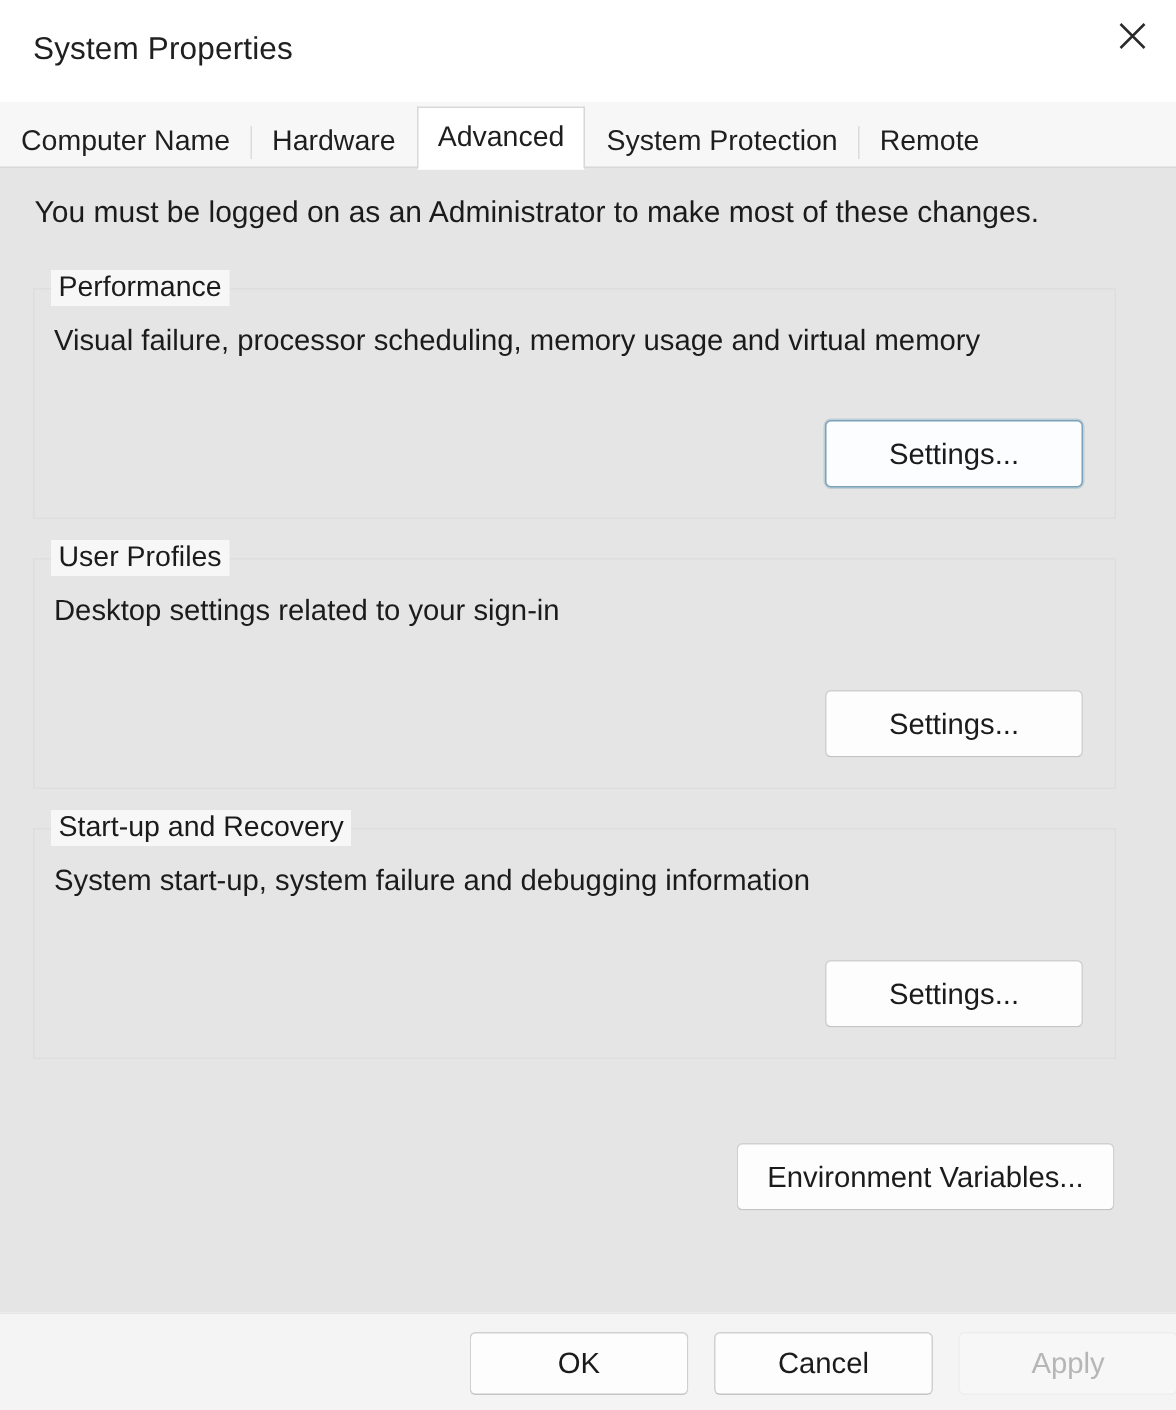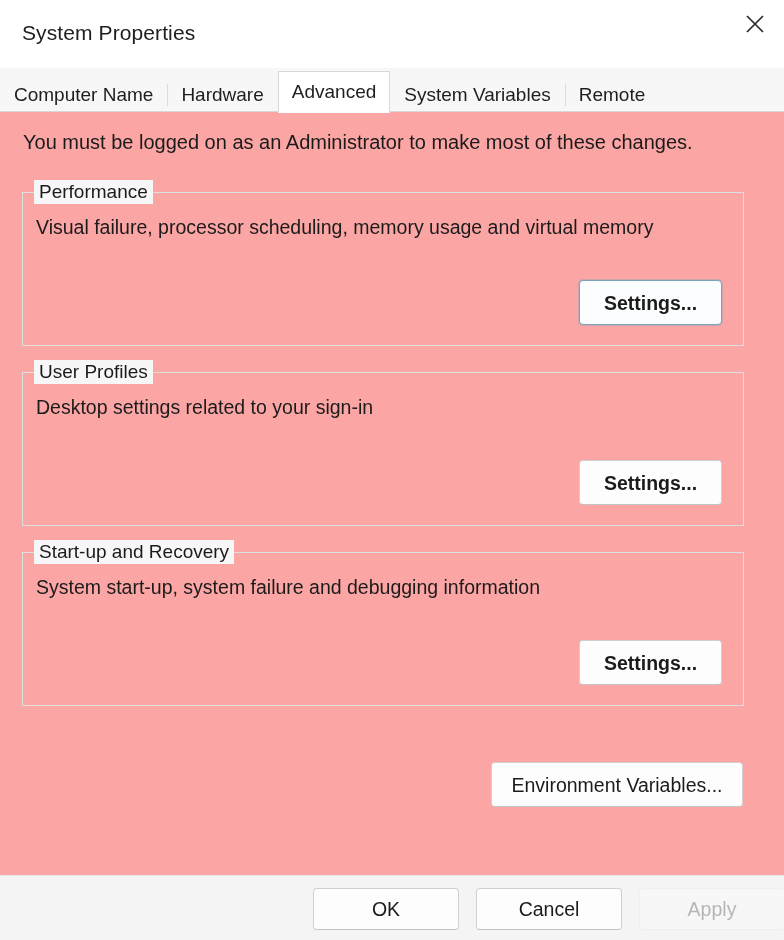--- a/index.html
+++ b/index.html
@@ -111,21 +111,21 @@
     padding: 0 13px;
     z-index: 2;
   }
   .tab.active::before { display: none; }
   .tab.active + .tab::before { display: none; }
 
   
   .content {
     position: relative;
     flex: 1 1 auto;
-    background: #fca5a5;
+    background: #e5e5e5;
     padding: 0;
   }
   .intro {
     position: absolute;
     left: 23px;
     top: 18px;
     font-size: 20px;
     line-height: 24px;
     color: #1b1b1b;
     white-space: nowrap;
@@ -187,23 +187,22 @@
   }
   .btn.disabled {
     color: #b6b6b6;
     background: #f7f7f7;
     border-color: #eeeeee;
   }
 
   .group-btn {
     position: absolute;
     right: 21px;
-    width: 143px;
+    width: 172px;
     height: 45px;
-    font-weight: bold;
   }
 
   
   .footer {
     position: relative;
     height: 64px;
     flex: 0 0 auto;
     background: #f4f4f4;
     border-top: 1px solid #e6e6e6;
   }
@@ -239,21 +238,21 @@
       <div class="tab">
         <span>Computer Name</span>
       </div>
       <div class="tab">
         <span>Hardware</span>
       </div>
       <div class="tab active">
         <span>Advanced</span>
       </div>
       <div class="tab">
-        <span>System Variables</span>
+        <span>System Protection</span>
       </div>
       <div class="tab">
         <span>Remote</span>
       </div>
     </div>
   </div>
 
   <div class="content">
 
     <div class="intro">You must be logged on as an Administrator to make most of these changes.</div>

